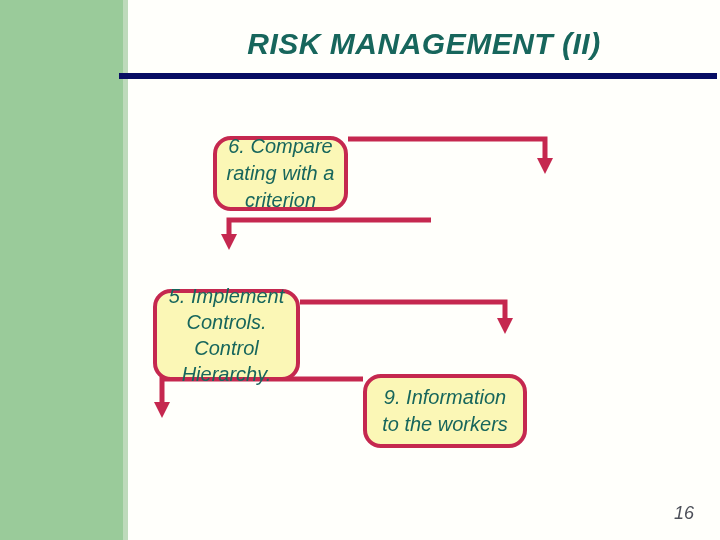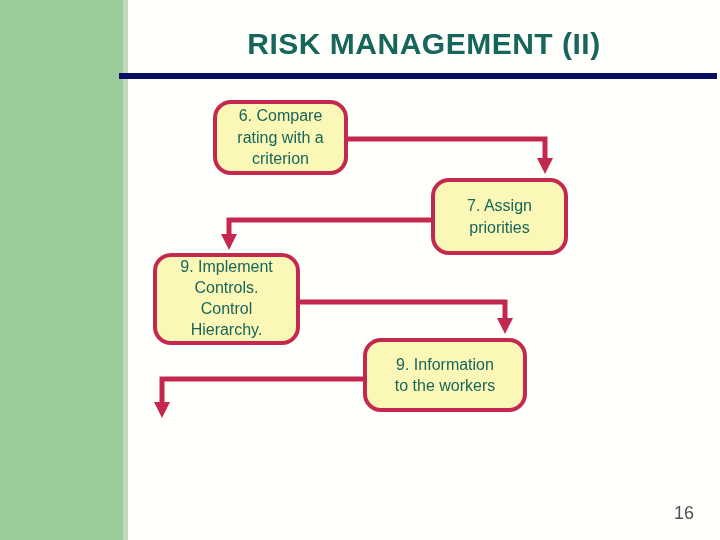--- a/index.html
+++ b/index.html
@@ -1,19 +1,20 @@
 <!DOCTYPE html>
 <html style="--accent-red: #c5284f; --box-fill: #fbf7b6; --text-teal: #17665c; --rule-navy: #070d63; --sidebar-green: #9acb9a; --sidebar-green-light: #bedabb; --background: #fffffb; --page-number-gray: #4d5059;"><head>
 <meta charset="utf-8">
 <style>
   html,body{margin:0;padding:0;background:#888;}
   .slide{
     position:relative; width:720px; height:540px; overflow:hidden;
     background:var(--background,#fffffb);
     font-family:"Liberation Sans",sans-serif;
+    font-style:italic;
   }
   .sidebar{
     position:absolute; left:0; top:0; width:123px; height:540px;
     background:var(--sidebar-green,#9acb9a);
   }
   .sidebar-strip{
     position:absolute; left:123px; top:0; width:5px; height:540px;
     background:var(--sidebar-green-light,#bedabb);
   }
   .title{
@@ -36,22 +37,23 @@
   }
   .connectors polygon{ fill:var(--accent-red,#c5284f); }
   .box{
     position:absolute; box-sizing:border-box;
     background:var(--box-fill,#fbf7b6);
     border:4px solid var(--accent-red,#c5284f);
     border-radius:18px;
     display:flex; align-items:center; justify-content:center;
     text-align:center; white-space:pre-line;
     color:var(--text-teal,#17665c);
-    font-size:16px; line-height:1.34;
+    font-size:20px; line-height:1.34;
     font-family:"Liberation Sans",sans-serif;
+    margin-top:36px;
   }
   .box-6 { left:213px; top:100px; width:135px; height:75px; }
   .box-7 { left:431px; top:178px; width:137px; height:77px; }
   .box-8 { left:153px; top:253px; width:147px; height:92px; line-height:1.3; }
   .box-9 { left:363px; top:338px; width:164px; height:74px; }
   .box-10{ left:138px; top:425px; width:215px; height:80px; }
   .page-number{
     position:absolute; right:26px; top:503px;
     font-size:18px; color:var(--page-number-gray,#4d5059);
   }
@@ -85,27 +87,23 @@
       <polygon points="154,402 170,402 162,418"></polygon>
     </g>
   </svg>
 
   <div class="box box-6">
     <span>6. Compare
 rating with a
 criterion</span>
   </div>
 
-  <div class="box box-7">
-    <span>7. Assign
-priorities</span>
-  </div>
 
   <div class="box box-8">
-    <span>9. Implement
+    <span>5. Implement
 Controls.
 Control
 Hierarchy.</span>
   </div>
 
   <div class="box box-9">
     <span>9. Information
 to the workers</span>
   </div>
 

